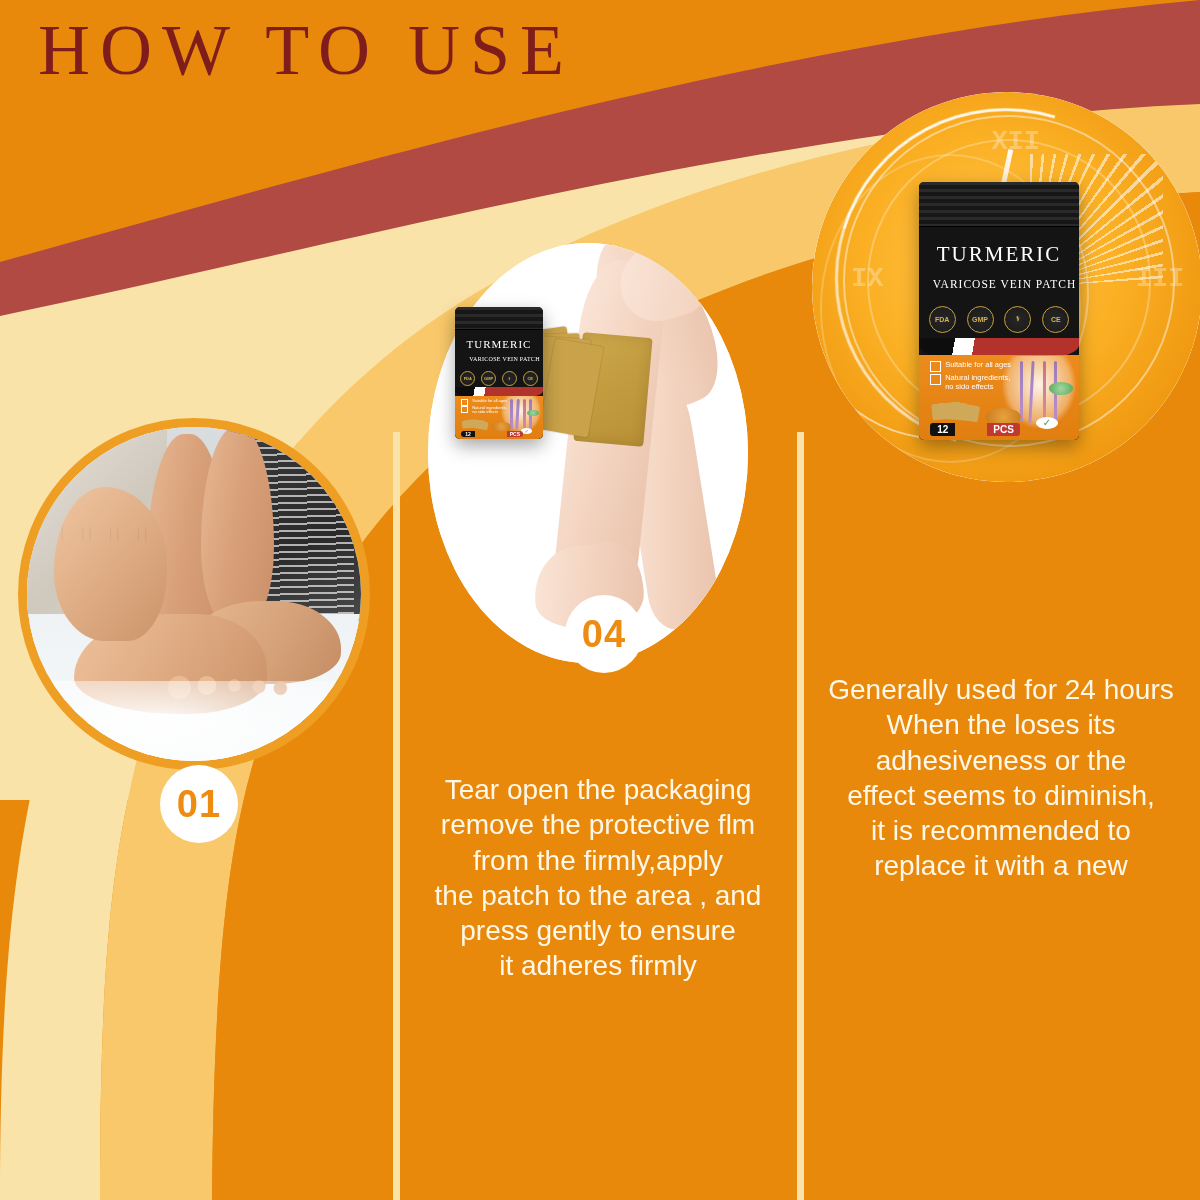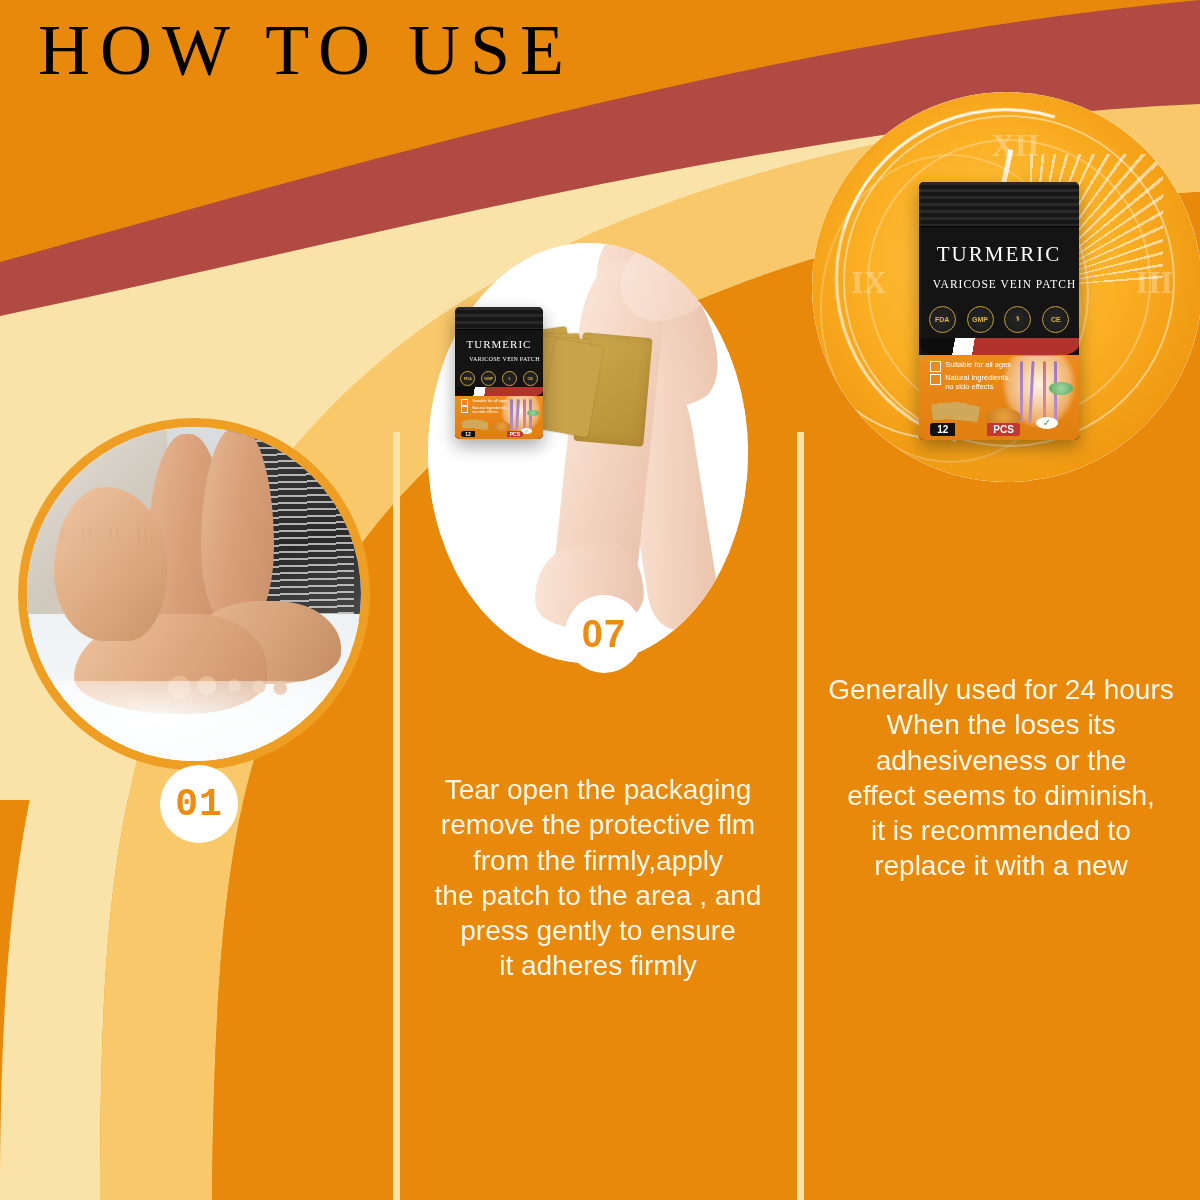--- a/index.html
+++ b/index.html
@@ -11,21 +11,21 @@
   #stage{position:relative;width:1200px;height:1200px;overflow:hidden;background:#E8890C;}
 
   
   .bg-svg{position:absolute;left:0;top:0;width:1200px;height:1200px;}
 
   
   .title{
     position:absolute;left:38px;top:14px;
     font-family:"Liberation Serif", serif;
     font-size:72px;line-height:1;
-    color:#000000;letter-spacing:10px;font-weight:400;
+    color:#7f1d1d;letter-spacing:10px;font-weight:400;
     white-space:nowrap;
   }
 
   
   .divider{position:absolute;width:7px;background:#FAE3A8;}
   .divider.d1{left:393px;top:432px;height:768px;}
   .divider.d2{left:797px;top:432px;height:768px;}
 
   
   .photo{
@@ -40,21 +40,21 @@
   
   .c3{left:812px;top:92px;width:390px;height:390px;}
 
   
   .badge{
     position:absolute;width:78px;height:78px;border-radius:50%;
     background:#FFFFFF;display:flex;align-items:center;justify-content:center;
     color:#EE8C12;font-size:38px;font-weight:700;letter-spacing:1px;
     font-family:"Liberation Sans", sans-serif;
   }
-  .b1{left:160px;top:765px;font-family:Liberation Mono, monospace;}
+  .b1{left:160px;top:765px;}
   .b2{left:565px;top:595px;}
   .b3{left:967px;top:455px;}
 
   
   .caption{
     position:absolute;color:#FFF7E8;text-align:center;
     font-size:28px;line-height:1.26;font-weight:300;
     font-family:"Liberation Sans", sans-serif;
     white-space:pre-line;
   }
@@ -140,21 +140,21 @@
   .cr2{left:14%;top:12%;width:72%;height:72%;border-color:rgba(255,255,255,.28);}
   .cr3{left:2%;top:16%;width:66%;height:78%;border-color:rgba(255,255,255,.22);}
   .glow-arc{position:absolute;left:6%;top:4%;width:86%;height:86%;border-radius:50%;
      border:3px solid transparent;border-top-color:rgba(255,255,255,.9);
      border-left-color:rgba(255,255,255,.65);transform:rotate(-28deg);
      filter:blur(.6px);}
   .glow-arc2{position:absolute;left:-4%;top:14%;width:74%;height:74%;border-radius:50%;
      border:2px solid transparent;border-bottom-color:rgba(255,255,255,.55);
      border-right-color:rgba(255,255,255,.35);transform:rotate(14deg);}
   .roman{position:absolute;color:rgba(255,255,255,.30);
-     font-family:Liberation Serif, serif;font-size:32px;font-weight:700;}
+     font-family:Liberation Mono, monospace;font-size:27px;font-weight:700;}
   .rn-xii{left:46%;top:9%;}
   .rn-iii{left:83%;top:44%;}
   .rn-vi{left:47%;top:80%;}
   .rn-ix{left:10%;top:44%;}
   .hand-streak{position:absolute;left:44%;top:14%;width:5px;height:30%;
      background:linear-gradient(180deg,rgba(255,255,255,.95),rgba(255,255,255,.15));
      transform-origin:bottom center;transform:rotate(12deg);filter:blur(.5px);}
   .burst{position:absolute;left:56%;top:16%;width:34%;height:34%;
      background:repeating-conic-gradient(from 200deg at 0% 100%,
         rgba(255,255,255,.55) 0deg 1.2deg,rgba(255,255,255,0) 1.2deg 5deg);}
@@ -348,21 +348,21 @@
         <div class="leafbadge" style="right:4%;top:34%;width:14%;height:14%;"></div>
         <div class="checkbadge" style="right:12%;bottom:12%;width:13%;height:13%;font-size:5px;">✓</div>
         <div class="pcsbar">
           <span class="pcsnum">12</span>
           <span class="pcslabel">PCS</span>
         </div>
       </div>
     </div>
   </div>
 
-  <div class="badge b2">07</div>
+  <div class="badge b2">04</div>
   <div class="caption cap2">Tear open the packaging
 remove the protective flm
 from the firmly,apply
 the patch to the area , and
 press gently to ensure
 it adheres firmly</div>
 
   <div class="photo c3">
     <div class="clockbg">
       <div class="clock-ring cr1"></div>

